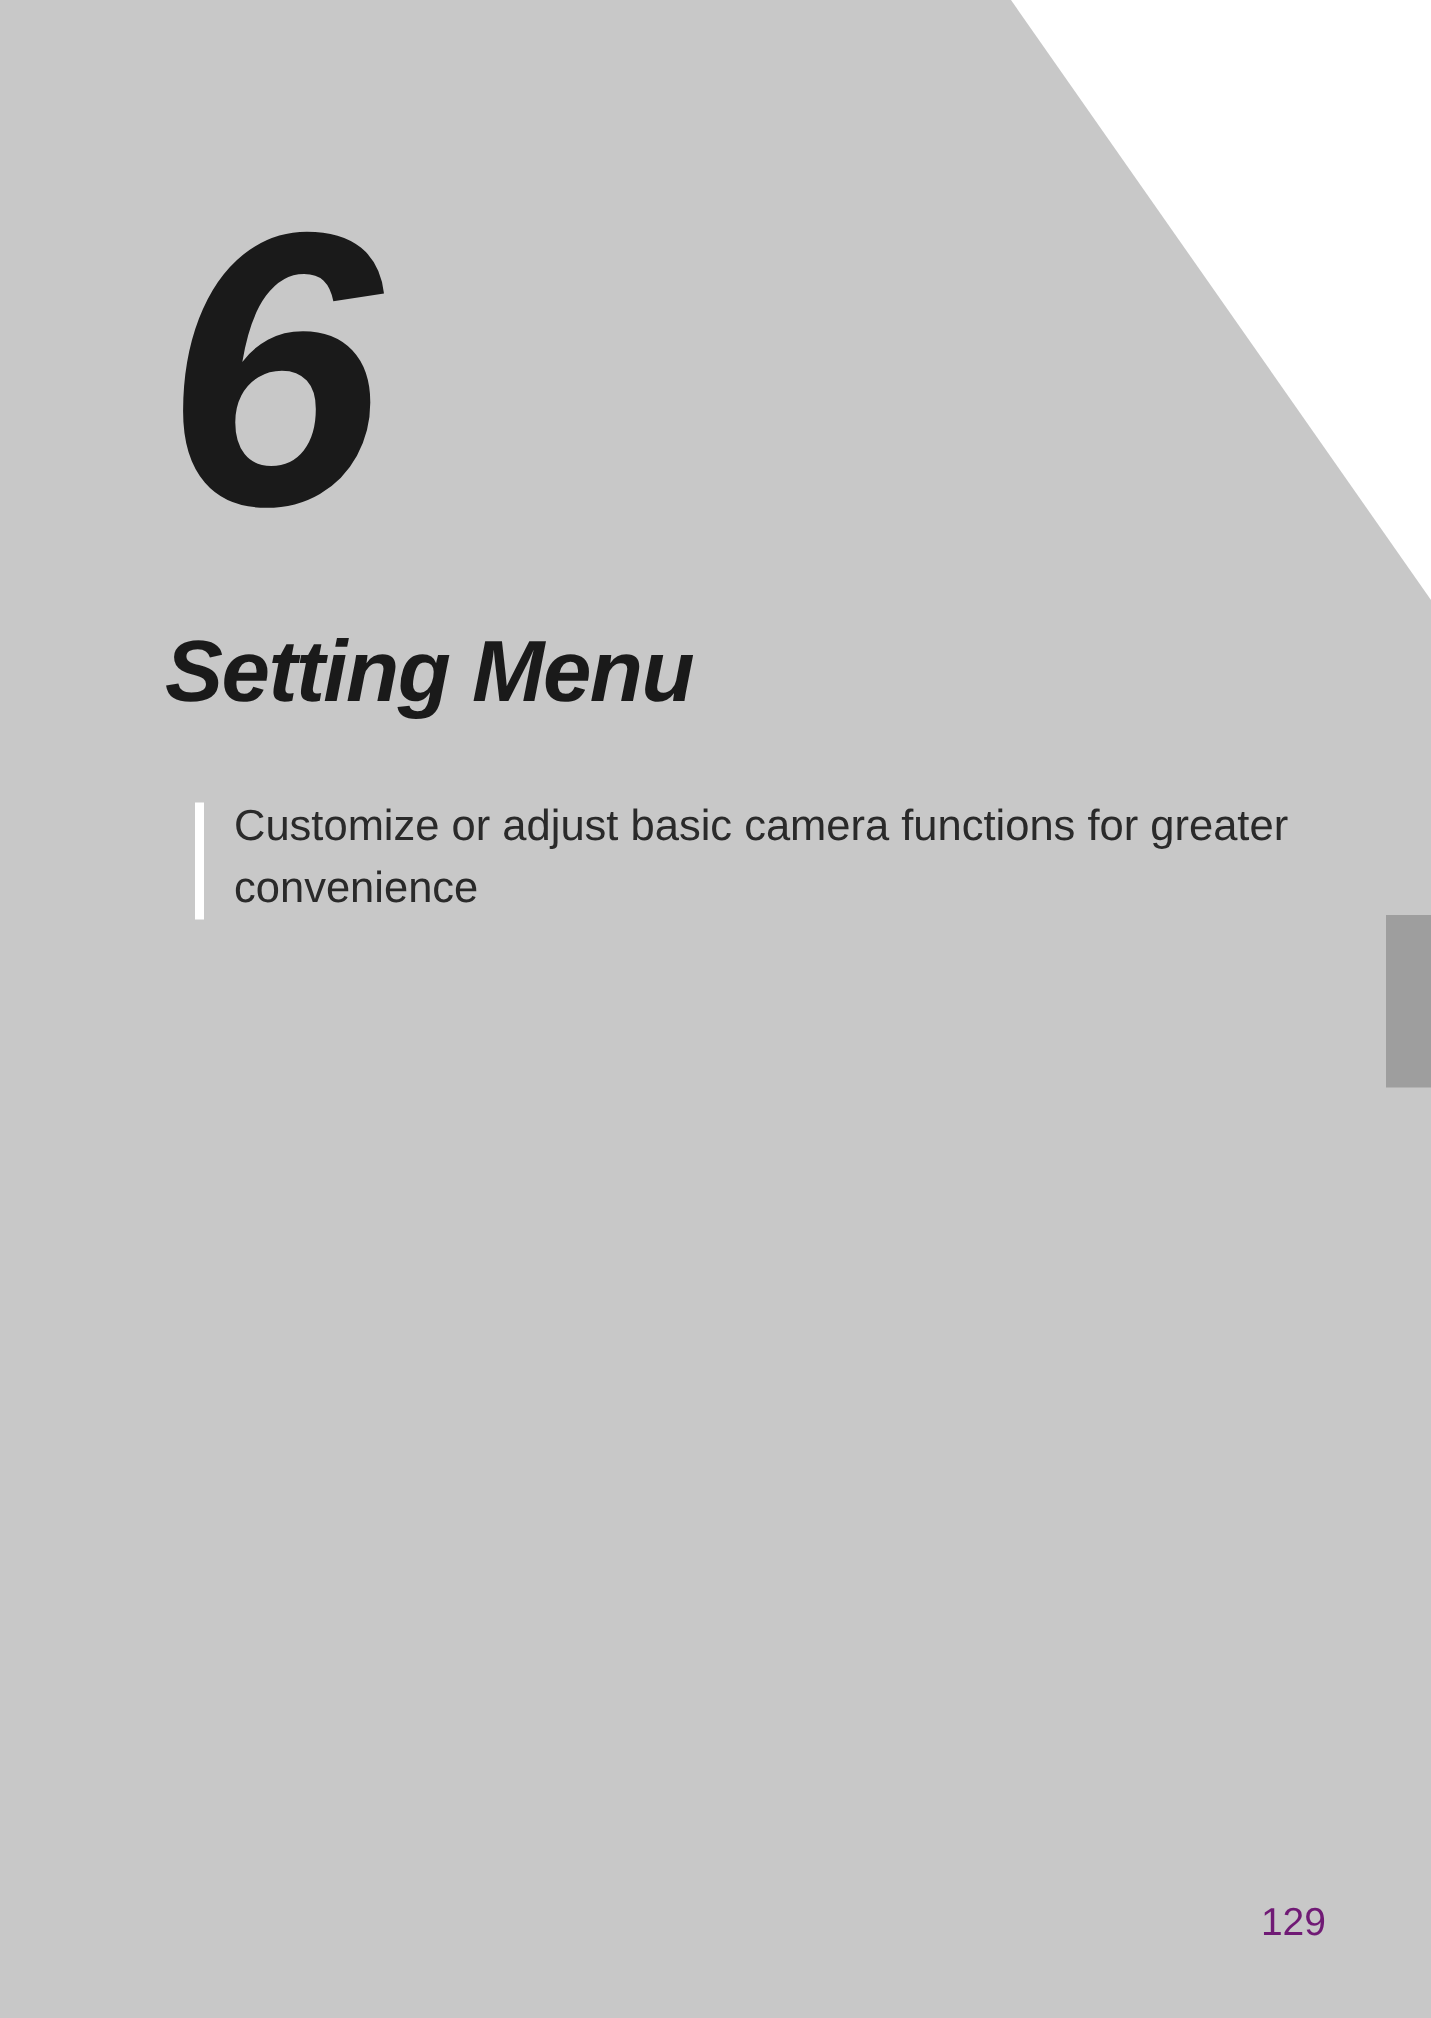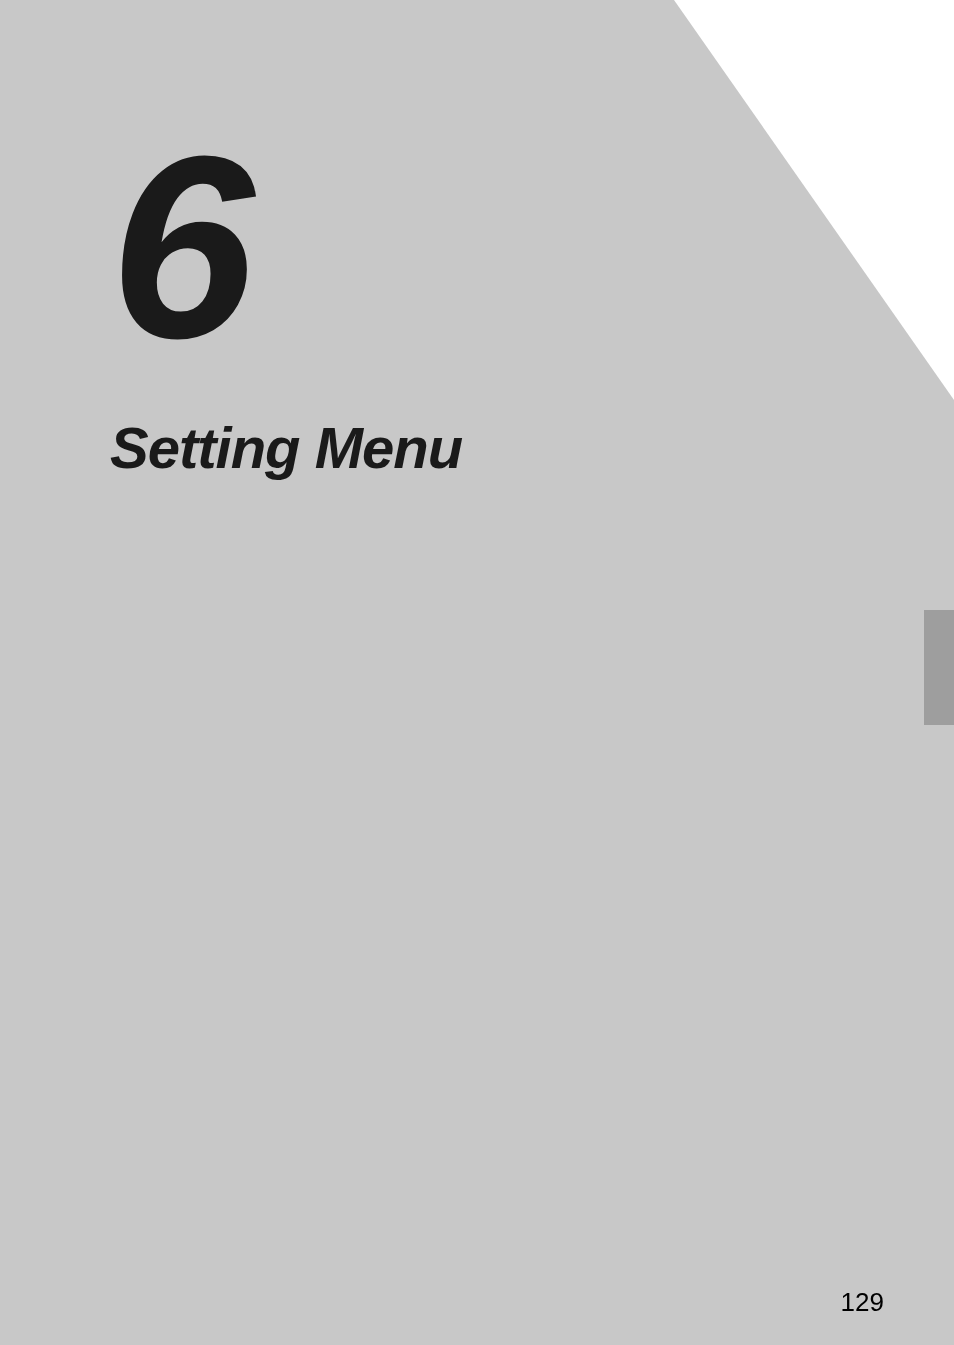--- a/index.html
+++ b/index.html
@@ -68,31 +68,35 @@
       margin-top: 4px;
     }
     .description {
       font-size: 29px;
       color: #2a2a2a;
       line-height: 1.4;
       font-family: Arial, Helvetica, sans-serif;
     }
     .page-number {
       position: absolute;
-      bottom: 27px;
+      bottom: 48px;
       right: 70px;
       font-size: 26px;
-      color: #000000;
+      color: #701a75;
       font-family: Arial, Helvetica, sans-serif;
     }
   </style>
 </head>
 <body>
 
 <div class="corner-triangle"></div>
 <div class="side-tab"></div>
 
 <div class="content">
   <div class="chapter-number">6</div>
   <div class="chapter-title">Setting Menu</div>
+  <div class="description-wrapper">
+    <div class="accent-bar"></div>
+    <div class="description">Customize or adjust basic camera functions for greater convenience</div>
+  </div>
 </div>
 
 <div class="page-number">129</div>
 
 </body></html>

